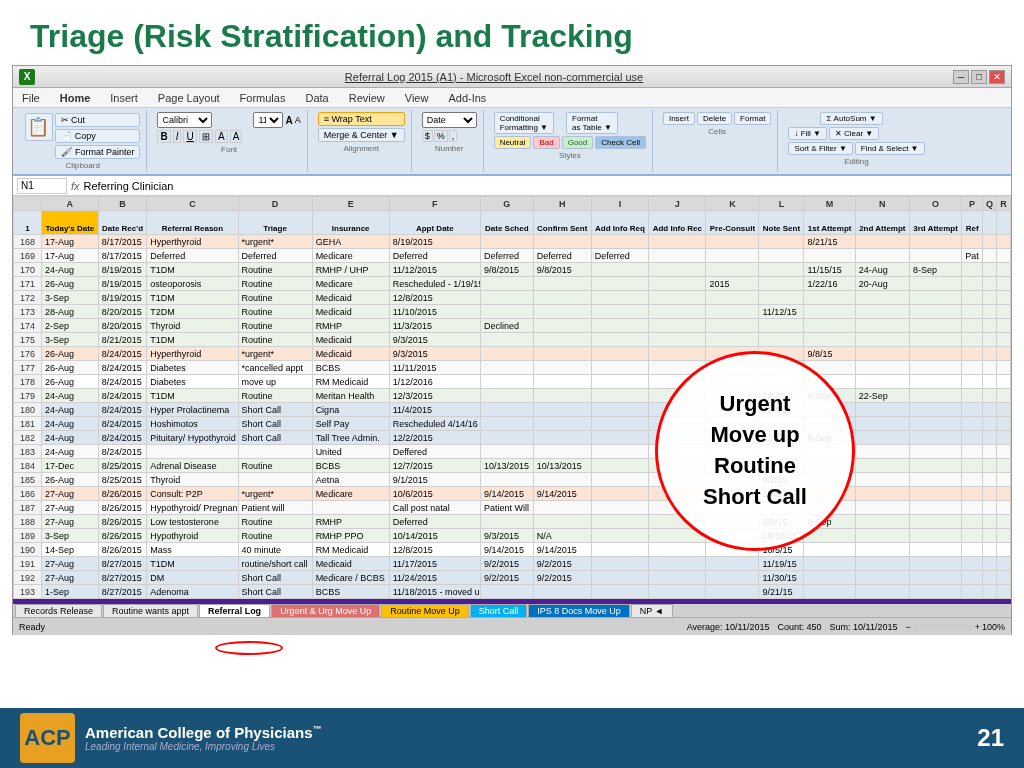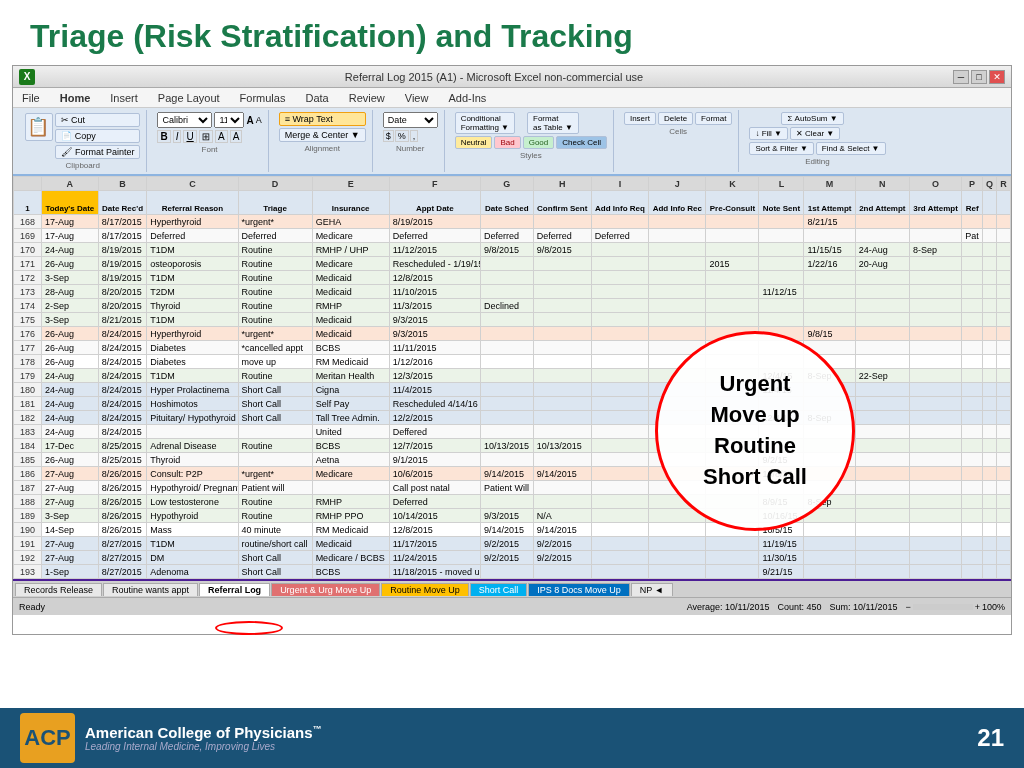--- a/index.html
+++ b/index.html
@@ -39,20 +39,21 @@
       padding: 0 6px;
       border-bottom: 1px solid #aaa;
       font-size: 11px;
     }
 
     .excel-title-text {
       flex: 1;
       text-align: center;
       font-size: 11px;
       color: #333;
+      text-decoration: underline;
     }
 
     .excel-win-controls {
       display: flex;
       gap: 2px;
     }
 
     .win-btn {
       width: 16px;
       height: 14px;
@@ -173,21 +174,21 @@
       color: #000;
       height: 24px;
       vertical-align: bottom;
     }
 
     .tab-bar {
       display: flex;
       align-items: center;
       height: 18px;
       background: #d0d0d0;
-      border-top: 2px solid #4c1d95;
+      border-top: 5px solid #4c1d95;
       font-size: 9px;
       padding: 0 2px;
       gap: 1px;
     }
 
     .sheet-tab {
       padding: 1px 8px;
       background: #e8e8e8;
       border: 1px solid #aaa;
       border-bottom: none;
@@ -348,21 +349,21 @@
               <div class="ribbon-btn" style="font-size:9px;">📄 Copy</div>
               <div class="ribbon-btn" style="font-size:9px;">🖌 Format Painter</div>
             </div>
           </div>
           <div style="text-align:center;font-size:8px;color:#666;">Clipboard</div>
         </div>
 
         <div style="display:flex;flex-direction:column;gap:2px;border-right:1px solid #b0c0d8;padding:2px 6px;height:62px;justify-content:flex-start;">
           <div style="display:flex;gap:2px;align-items:center;">
             <select style="font-size:9px;height:16px;width:55px;"><option>Calibri</option></select>
-            <select style="font-size:9px;height:16px;width:30px;"><option>11</option></select>
+            <select style="font-size:9px;height:16px;width:30px;margin-left:39px;"><option>11</option></select>
             <span style="font-size:10px;font-weight:bold;cursor:pointer;">A</span>
             <span style="font-size:9px;cursor:pointer;">A</span>
           </div>
           <div style="display:flex;gap:2px;align-items:center;font-size:10px;">
             <span style="font-weight:bold;cursor:pointer;border:1px solid #ccc;padding:0 2px;">B</span>
             <span style="font-style:italic;cursor:pointer;border:1px solid #ccc;padding:0 2px;">I</span>
             <span style="text-decoration:underline;cursor:pointer;border:1px solid #ccc;padding:0 2px;">U</span>
             <span style="cursor:pointer;border:1px solid #ccc;padding:0 2px;">⊞</span>
             <span style="cursor:pointer;border:1px solid #ccc;padding:0 2px;">A</span>
             <span style="cursor:pointer;border:1px solid #ccc;padding:0 2px;">A</span>
@@ -419,20 +420,25 @@
           </div>
           <div style="display:flex;gap:2px;">
             <div class="ribbon-btn" style="font-size:8px;">Sort &amp; Filter ▼</div>
             <div class="ribbon-btn" style="font-size:8px;">Find &amp; Select ▼</div>
           </div>
           <div style="text-align:center;font-size:8px;color:#666;">Editing</div>
         </div>
       </div>
     </div>
 
+    <div class="formula-bar">
+      <input class="name-box" value="N1" style="">
+      <span class="fx-label">fx</span>
+      <span class="formula-content">Referring Clinician</span>
+    </div>
 
     <div class="excel-content" style="position:relative;">
       <table class="excel-table">
 
         <thead>
           <tr>
             <th class="col-header"></th>
             <th class="col-header">A</th>
             <th class="col-header">B</th>
             <th class="col-header">C</th>

